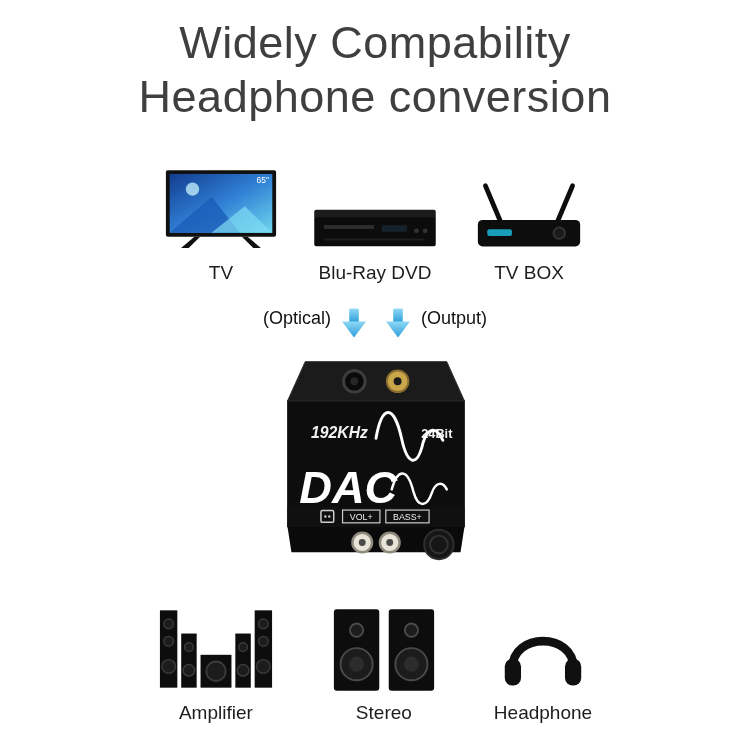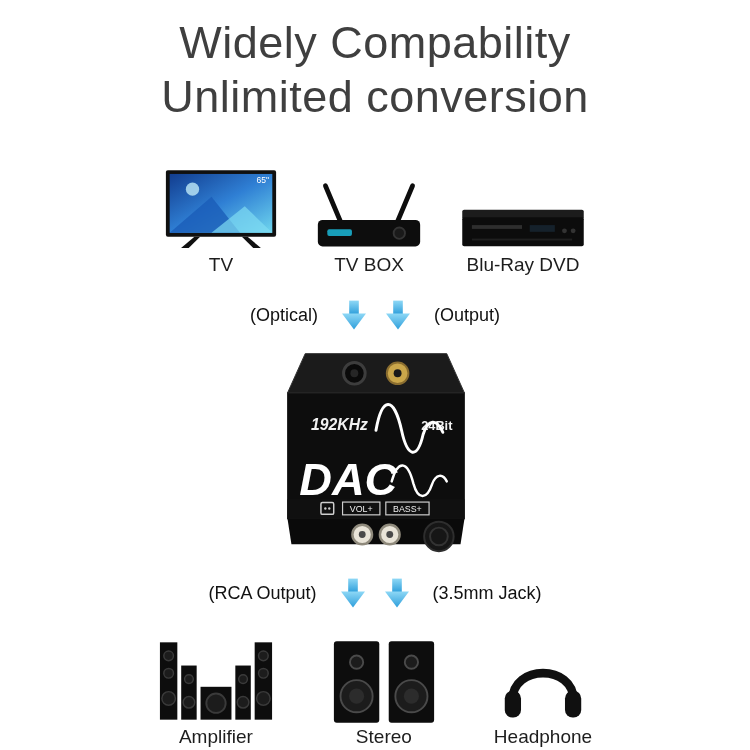--- a/index.html
+++ b/index.html
@@ -7,39 +7,39 @@
     --c-title:#3f3f3f; --c-label:#1d1d1d;
   }
   *{box-sizing:border-box;margin:0;padding:0}
   html,body{width:750px;height:750px;background:#ffffff;overflow:hidden;
     font-family:"Liberation Sans","DejaVu Sans",sans-serif;}
   .page{width:750px;height:708px;display:flex;flex-direction:column;align-items:center;padding-top:16px}
   .title{ text-align:center;color:var(--c-title);font-size:45px;font-weight:500;line-height:1.2;letter-spacing:.5px}
   .sources-row{display:flex;align-items:flex-end;gap:34px;margin-top:26px}
   .dev{display:flex;flex-direction:column;align-items:center}
   .dev .icon-box{height:104px;display:flex;align-items:flex-end;justify-content:center}
-  .dev-label{font-size:19px;color:var(--c-label);font-weight:500}
+  .dev-label{margin-top:8px;font-size:19px;color:var(--c-label);font-weight:500}
   .divider{width:574px;height:2px;background:var(--c-divider);border-radius:1px}
   .divider.top{margin-top:14px}
   .divider.bottom{margin-top:10px}
-  .io-row{display:flex;align-items:center;gap:24px;margin-top:10px;height:40px}
+  .io-row{display:flex;align-items:flex-start;gap:11px;margin-top:10px;height:40px}
   .io-label{font-size:18px;color:#111;font-weight:500}
   .arrow-pair{display:flex;gap:20px}
   .dac-wrap{margin-top:2px}
   .sinks-row{display:flex;align-items:flex-end;gap:58px;margin-top:16px}
   svg text{font-family:"Liberation Sans","DejaVu Sans",sans-serif}
 </style>
 </head>
 <body>
 
 <div class="page">
 
   <div class="title">
     <div>Widely Compability</div>
-    <div>Unlimited conversion</div>
+    <div>Headphone conversion</div>
   </div>
 
   <div class="sources-row">
 
     <div class="dev">
       <div class="icon-box">
         <svg width="114" height="86" viewBox="0 0 120 90">
           <defs>
             <linearGradient id="tvgrad" x1="0" y1="0" x2="1" y2="1">
               <stop offset="0" stop-color="#123d8f"></stop>
@@ -56,44 +56,44 @@
           <polygon points="18,84 32,72 38,72 26,84" fill="#101010"></polygon>
           <polygon points="102,84 88,72 82,72 94,84" fill="#101010"></polygon>
         </svg>
       </div>
       <div class="dev-label">TV</div>
     </div>
 
 
     <div class="dev">
       <div class="icon-box">
-        <svg width="114" height="72" viewBox="0 0 120 76">
-          <line x1="30" y1="42" x2="14" y2="4" stroke="#0d0d0d" stroke-width="5" stroke-linecap="round"></line>
-          <line x1="90" y1="42" x2="106" y2="4" stroke="#0d0d0d" stroke-width="5" stroke-linecap="round"></line>
-          <rect x="6" y="40" width="108" height="28" rx="5" fill="#0d0d0d"></rect>
-          <rect x="16" y="50" width="26" height="7" rx="2" fill="#1bb9d8" opacity="0.85"></rect>
-          <circle cx="92" cy="54" r="6" fill="#1a1a1a" stroke="#333333" stroke-width="2"></circle>
-        </svg>
-      </div>
-      <div class="dev-label">TV BOX</div>
-    </div>
-
-    <div class="dev">
-      <div class="icon-box">
         <svg width="126" height="54" viewBox="0 0 130 56">
           <rect x="2" y="10" width="126" height="10" rx="2" fill="#1c1c1c"></rect>
           <rect x="2" y="18" width="126" height="30" rx="2" fill="#0c0c0c"></rect>
           <rect x="12" y="26" width="52" height="4" fill="#2e2e2e"></rect>
           <rect x="72" y="26" width="26" height="7" fill="#15212b"></rect>
           <circle cx="108" cy="32" r="2.5" fill="#333333"></circle>
           <circle cx="117" cy="32" r="2.5" fill="#333333"></circle>
           <rect x="12" y="40" width="104" height="2" fill="#1f1f1f"></rect>
         </svg>
       </div>
       <div class="dev-label">Blu-Ray DVD</div>
+    </div>
+
+    <div class="dev">
+      <div class="icon-box">
+        <svg width="114" height="72" viewBox="0 0 120 76">
+          <line x1="30" y1="42" x2="14" y2="4" stroke="#0d0d0d" stroke-width="5" stroke-linecap="round"></line>
+          <line x1="90" y1="42" x2="106" y2="4" stroke="#0d0d0d" stroke-width="5" stroke-linecap="round"></line>
+          <rect x="6" y="40" width="108" height="28" rx="5" fill="#0d0d0d"></rect>
+          <rect x="16" y="50" width="26" height="7" rx="2" fill="#1bb9d8" opacity="0.85"></rect>
+          <circle cx="92" cy="54" r="6" fill="#1a1a1a" stroke="#333333" stroke-width="2"></circle>
+        </svg>
+      </div>
+      <div class="dev-label">TV BOX</div>
     </div>
 
   </div>
 
   <div class="divider top"></div>
 
   <div class="io-row">
     <span class="io-label">(Optical)</span>
     <span class="arrow-pair">
       <svg width="24" height="30" viewBox="0 0 30 36">
@@ -146,34 +146,20 @@
       <circle cx="98" cy="206" r="10" fill="#e9e4d8" stroke="#8f8a7c" stroke-width="2.5"></circle>
       <circle cx="98" cy="206" r="3.5" fill="#4a4a4a"></circle>
       <circle cx="126" cy="206" r="10" fill="#e9e4d8" stroke="#8f8a7c" stroke-width="2.5"></circle>
       <circle cx="126" cy="206" r="3.5" fill="#4a4a4a"></circle>
 
       <circle cx="176" cy="208" r="15" fill="#161616" stroke="#2e2e2e" stroke-width="2"></circle>
       <circle cx="176" cy="208" r="9" fill="none" stroke="#333333" stroke-width="2"></circle>
     </svg>
   </div>
 
-  <div class="io-row">
-    <span class="io-label">(RCA Output)</span>
-    <span class="arrow-pair">
-      <svg width="24" height="30" viewBox="0 0 30 36">
-        <rect x="9" y="0" width="12" height="17" fill="url(#agrad)"></rect>
-        <polygon points="0,16 30,16 15,36" fill="url(#agrad)"></polygon>
-      </svg>
-      <svg width="24" height="30" viewBox="0 0 30 36">
-        <rect x="9" y="0" width="12" height="17" fill="url(#agrad)"></rect>
-        <polygon points="0,16 30,16 15,36" fill="url(#agrad)"></polygon>
-      </svg>
-    </span>
-    <span class="io-label">(3.5mm Jack)</span>
-  </div>
 
   <div class="divider bottom"></div>
 
   <div class="sinks-row">
 
     <div class="dev">
       <div class="icon-box" style="height:92px">
         <svg width="116" height="90" viewBox="0 0 120 92">
           <rect x="2" y="6" width="18" height="80" fill="#0d0d0d"></rect>
           <circle cx="11" cy="20" r="5" fill="#1c1c1c" stroke="#3a3a3a" stroke-width="1.5"></circle>

